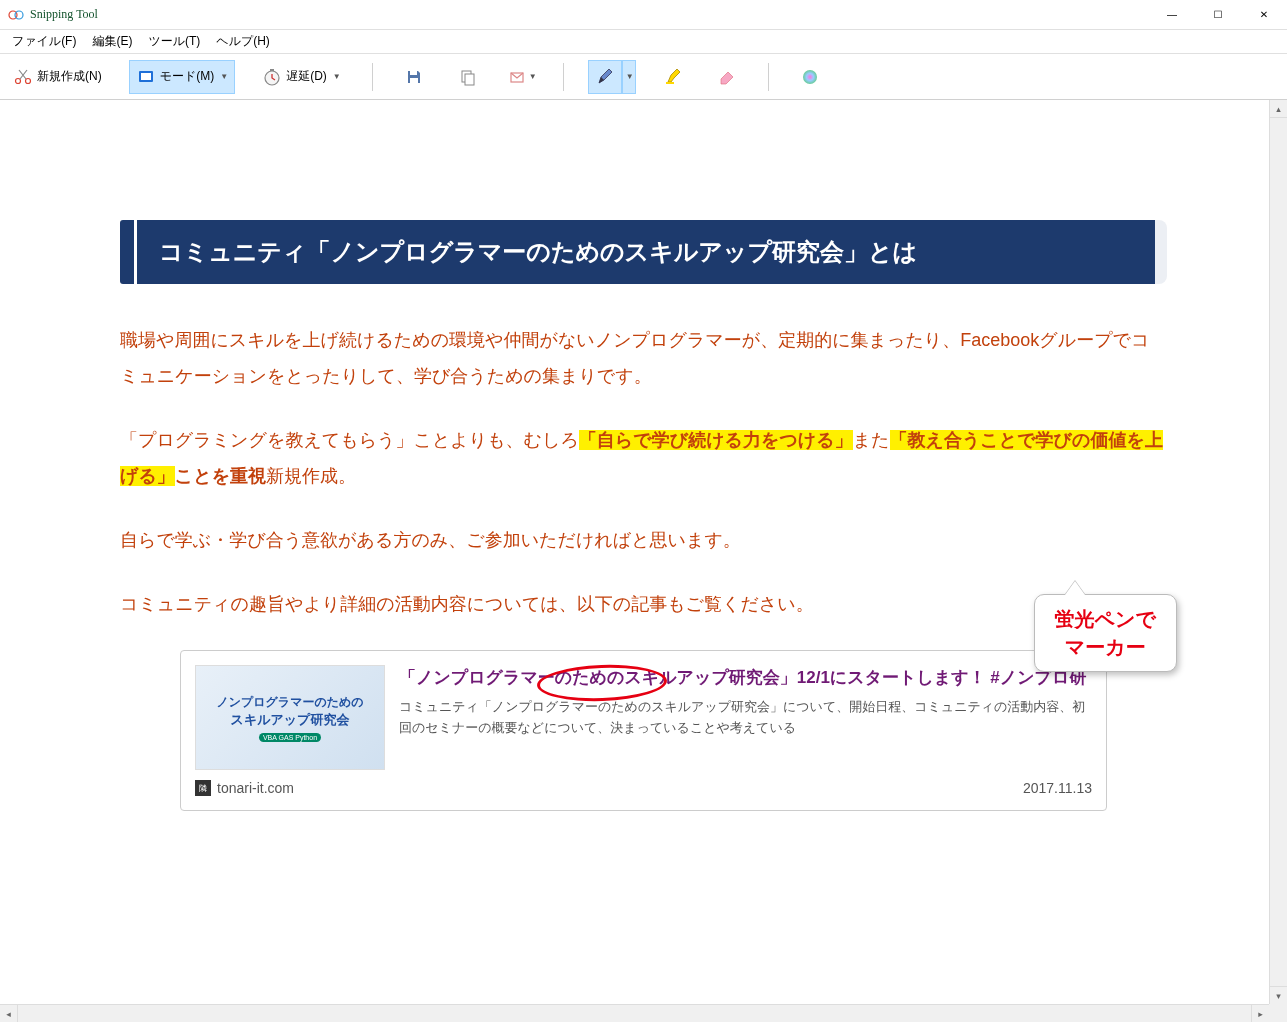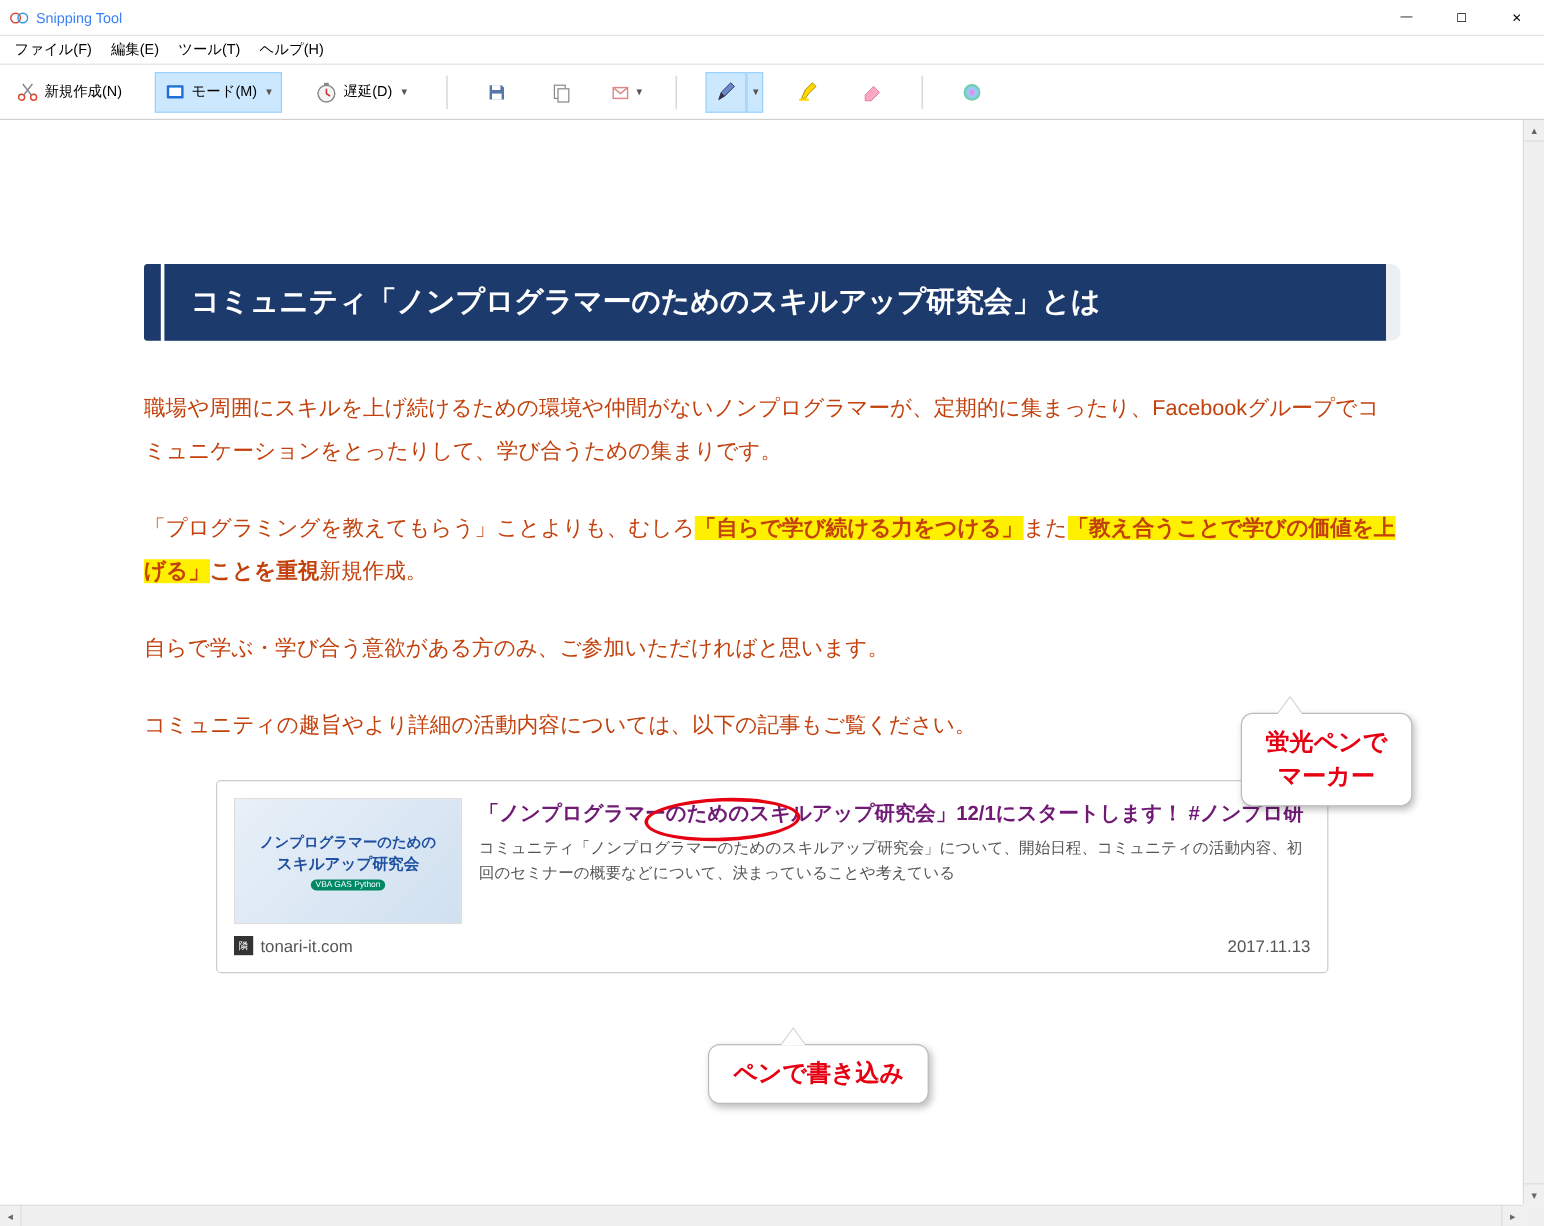--- a/index.html
+++ b/index.html
@@ -2,21 +2,21 @@
 <html><head>
   <meta charset="utf-8">
   <style>
     * { margin: 0; padding: 0; box-sizing: border-box; }
     body { font-family: 'Meiryo', 'Yu Gothic', sans-serif; background: #fff; overflow: hidden; }
     
     
     .titlebar { display: flex; align-items: center; justify-content: space-between; height: 30px; padding: 0 0 0 8px; border-bottom: 1px solid #e0e0e0; }
     .titlebar-left { display: flex; align-items: center; gap: 6px; }
     .app-icon { width: 16px; height: 16px; display: flex; align-items: center; justify-content: center; }
-    .app-title { font-size: 12px; color: #3b82f6; }
+    .app-title { font-size: 12px; color: #14532d; font-family: Liberation Serif, serif; }
     .window-controls { display: flex; }
     .win-btn { width: 46px; height: 30px; display: flex; align-items: center; justify-content: center; font-size: 10px; cursor: default; }
     
     
     .menubar { display: flex; padding: 2px 4px; font-size: 12px; border-bottom: 1px solid #e0e0e0; height: 24px; align-items: center; }
     .menu-item { padding: 2px 8px; cursor: default; }
     
     
     .toolbar { display: flex; align-items: center; padding: 4px 6px; gap: 20px; border-bottom: 1px solid #d0d0d0; height: 46px; }
     .tb-btn { display: flex; align-items: center; gap: 4px; padding: 4px 6px; font-size: 12px; border: 1px solid transparent; cursor: default; height: 34px; }
@@ -250,23 +250,20 @@
         <div>2017.11.13</div>
       </div>
 
       <div class="pen-circle" style="top:14px; left:356px; width:130px; height:36px; transform:rotate(-2deg);"></div>
     </div>
 
     <div class="callout c1">
       <div>蛍光ペンで</div>
       <div>マーカー</div>
     </div>
-    <div class="callout c2">
-      <span>ペンで書き込み</span>
-    </div>
   </div>
 </div>
 
 <div class="vscroll">
   <div class="vscroll-up">▴</div>
   <div class="vscroll-down">▾</div>
 </div>
 <div class="hscroll">
   <div class="hscroll-left">◂</div>
   <div class="hscroll-right">▸</div>

